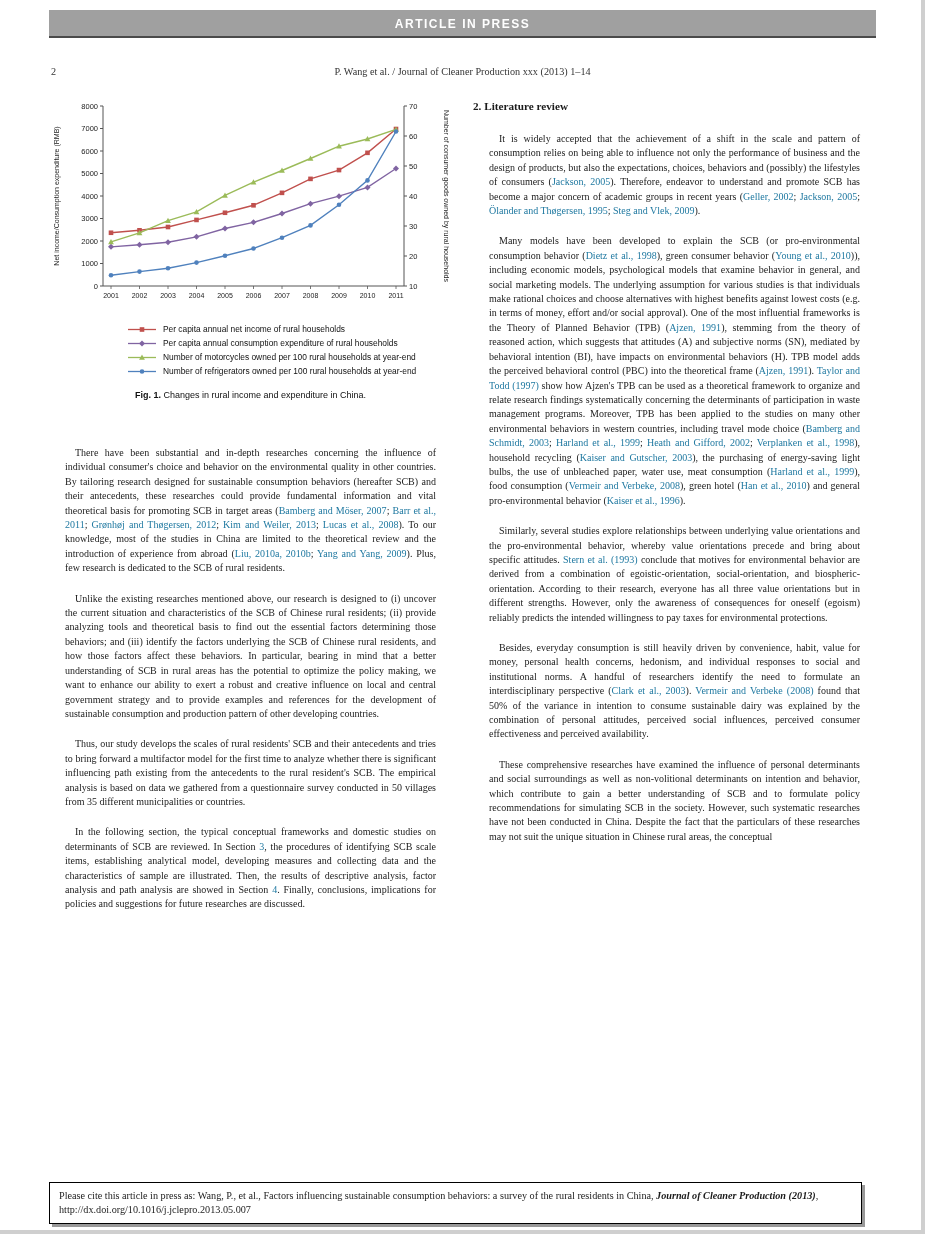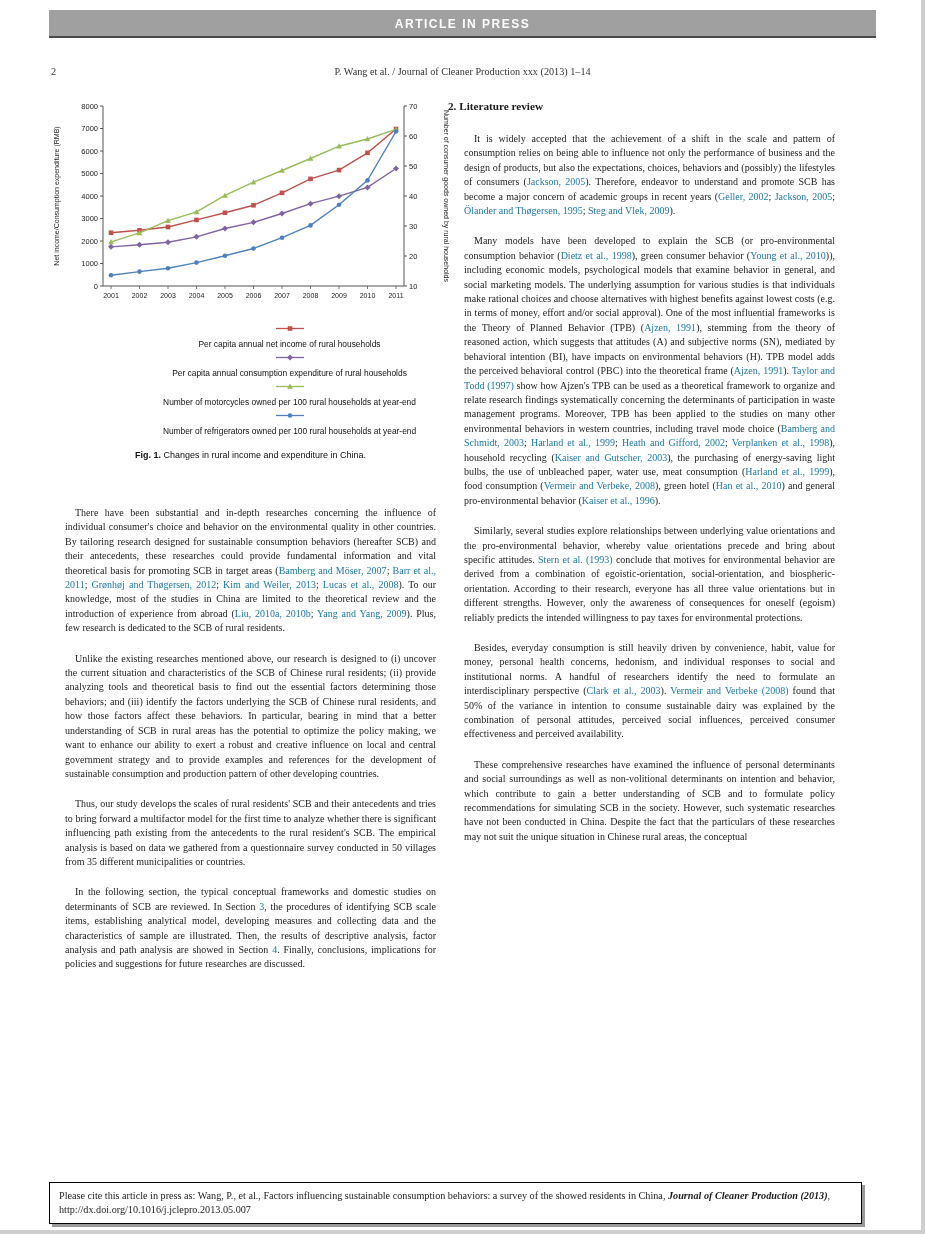--- a/index.html
+++ b/index.html
@@ -22,27 +22,27 @@
 
   .running-head {
     position:absolute; left:49px; top:66px; width:827px; text-align:center;
     font-size:10.2px; color:#333;
   }
   .running-head .page-num { position:absolute; left:2px; font-style:normal; }
   .running-head .running-title { }
 
   .col { position:absolute; top:98px; width:403px; }
   .col-left { left:49px; }
-  .col-right { left:448px; }
+  .col-right { left:473px; }
 
   .figure { margin:0 0 46px 0; padding:0; }
   .legend { margin:6px 0 0 78px; }
   .legend-item {
     display:flex; align-items:center; gap:6px; margin-bottom:4px;
-    font-family:"Liberation Sans",sans-serif; font-size:8.4px; color:#111;flex-direction:column;
+    font-family:"Liberation Sans",sans-serif; font-size:8.4px; color:#111;
   }
   .fig-caption {
     margin-top:14px; text-align:center;
     font-family:"Liberation Sans",sans-serif; font-size:9px; color:#111;
   }
 
   .sec-heading { font-size:11.2px; font-weight:bold; margin:2px 0 20px 0; }
   .subsec-heading { font-size:10.8px; font-style:italic; font-weight:normal; margin:0 0 20px 0; }
 
   .body-text p {
@@ -230,17 +230,17 @@
     <h2 class="sec-heading">2. Literature review</h2>
     <div class="body-text">
         <p class="para indent"><span>It is widely accepted that the achievement of a shift in the scale and pattern of consumption relies on being able to influence not only the performance of business and the design of products, but also the expectations, choices, behaviors and (possibly) the lifestyles of consumers (</span><span class="cite">Jackson, 2005</span><span>). Therefore, endeavor to understand and promote SCB has become a major concern of academic groups in recent years (</span><span class="cite">Geller, 2002</span><span>; </span><span class="cite">Jackson, 2005</span><span>; </span><span class="cite">Ölander and Thøgersen, 1995</span><span>; </span><span class="cite">Steg and Vlek, 2009</span><span>).</span></p>
         <p class="para indent"><span>Many models have been developed to explain the SCB (or pro-environmental consumption behavior (</span><span class="cite">Dietz et al., 1998</span><span>), green consumer behavior (</span><span class="cite">Young et al., 2010</span><span>)), including economic models, psychological models that examine behavior in general, and social marketing models. The underlying assumption for various studies is that individuals make rational choices and choose alternatives with highest benefits against lowest costs (e.g. in terms of money, effort and/or social approval). One of the most influential frameworks is the Theory of Planned Behavior (TPB) (</span><span class="cite">Ajzen, 1991</span><span>), stemming from the theory of reasoned action, which suggests that attitudes (A) and subjective norms (SN), mediated by behavioral intention (BI), have impacts on environmental behaviors (H). TPB model adds the perceived behavioral control (PBC) into the theoretical frame (</span><span class="cite">Ajzen, 1991</span><span>). </span><span class="cite">Taylor and Todd (1997)</span><span> show how Ajzen's TPB can be used as a theoretical framework to organize and relate research findings systematically concerning the determinants of participation in waste management programs. Moreover, TPB has been applied to the studies on many other environmental behaviors in western countries, including travel mode choice (</span><span class="cite">Bamberg and Schmidt, 2003</span><span>; </span><span class="cite">Harland et al., 1999</span><span>; </span><span class="cite">Heath and Gifford, 2002</span><span>; </span><span class="cite">Verplanken et al., 1998</span><span>), household recycling (</span><span class="cite">Kaiser and Gutscher, 2003</span><span>), the purchasing of energy-saving light bulbs, the use of unbleached paper, water use, meat consumption (</span><span class="cite">Harland et al., 1999</span><span>), food consumption (</span><span class="cite">Vermeir and Verbeke, 2008</span><span>), green hotel (</span><span class="cite">Han et al., 2010</span><span>) and general pro-environmental behavior (</span><span class="cite">Kaiser et al., 1996</span><span>).</span></p>
         <p class="para indent"><span>Similarly, several studies explore relationships between underlying value orientations and the pro-environmental behavior, whereby value orientations precede and bring about specific attitudes. </span><span class="cite">Stern et al. (1993)</span><span> conclude that motives for environmental behavior are derived from a combination of egoistic-orientation, social-orientation, and biospheric-orientation. According to their research, everyone has all three value orientations but in different strengths. However, only the awareness of consequences for oneself (egoism) reliably predicts the intended willingness to pay taxes for environmental protections.</span></p>
         <p class="para indent"><span>Besides, everyday consumption is still heavily driven by convenience, habit, value for money, personal health concerns, hedonism, and individual responses to social and institutional norms. A handful of researchers identify the need to formulate an interdisciplinary perspective (</span><span class="cite">Clark et al., 2003</span><span>). </span><span class="cite">Vermeir and Verbeke (2008)</span><span> found that 50% of the variance in intention to consume sustainable dairy was explained by the combination of personal attitudes, perceived social influences, perceived consumer effectiveness and perceived availability.</span></p>
         <p class="para indent"><span>These comprehensive researches have examined the influence of personal determinants and social surroundings as well as non-volitional determinants on intention and behavior, which contribute to gain a better understanding of SCB and to formulate policy recommendations for simulating SCB in the society. However, such systematic researches have not been conducted in China. Despite the fact that the particulars of these researches may not suit the unique situation in Chinese rural areas, the conceptual</span></p>
       </div>
   </div>
 
-  <div class="cite-box"><span>Please cite this article in press as: Wang, P., et al., Factors influencing sustainable consumption behaviors: a survey of the showed residents in China, </span><span class="it">Journal of Cleaner Production (2013)</span><span>, http://dx.doi.org/10.1016/j.jclepro.2013.05.007</span></div>
+  <div class="cite-box"><span>Please cite this article in press as: Wang, P., et al., Factors influencing sustainable consumption behaviors: a survey of the rural residents in China, </span><span class="it">Journal of Cleaner Production (2013)</span><span>, http://dx.doi.org/10.1016/j.jclepro.2013.05.007</span></div>
 
   <div class="edge-right"></div>
   <div class="edge-bottom"></div>
 </div>
 
 </body></html>

